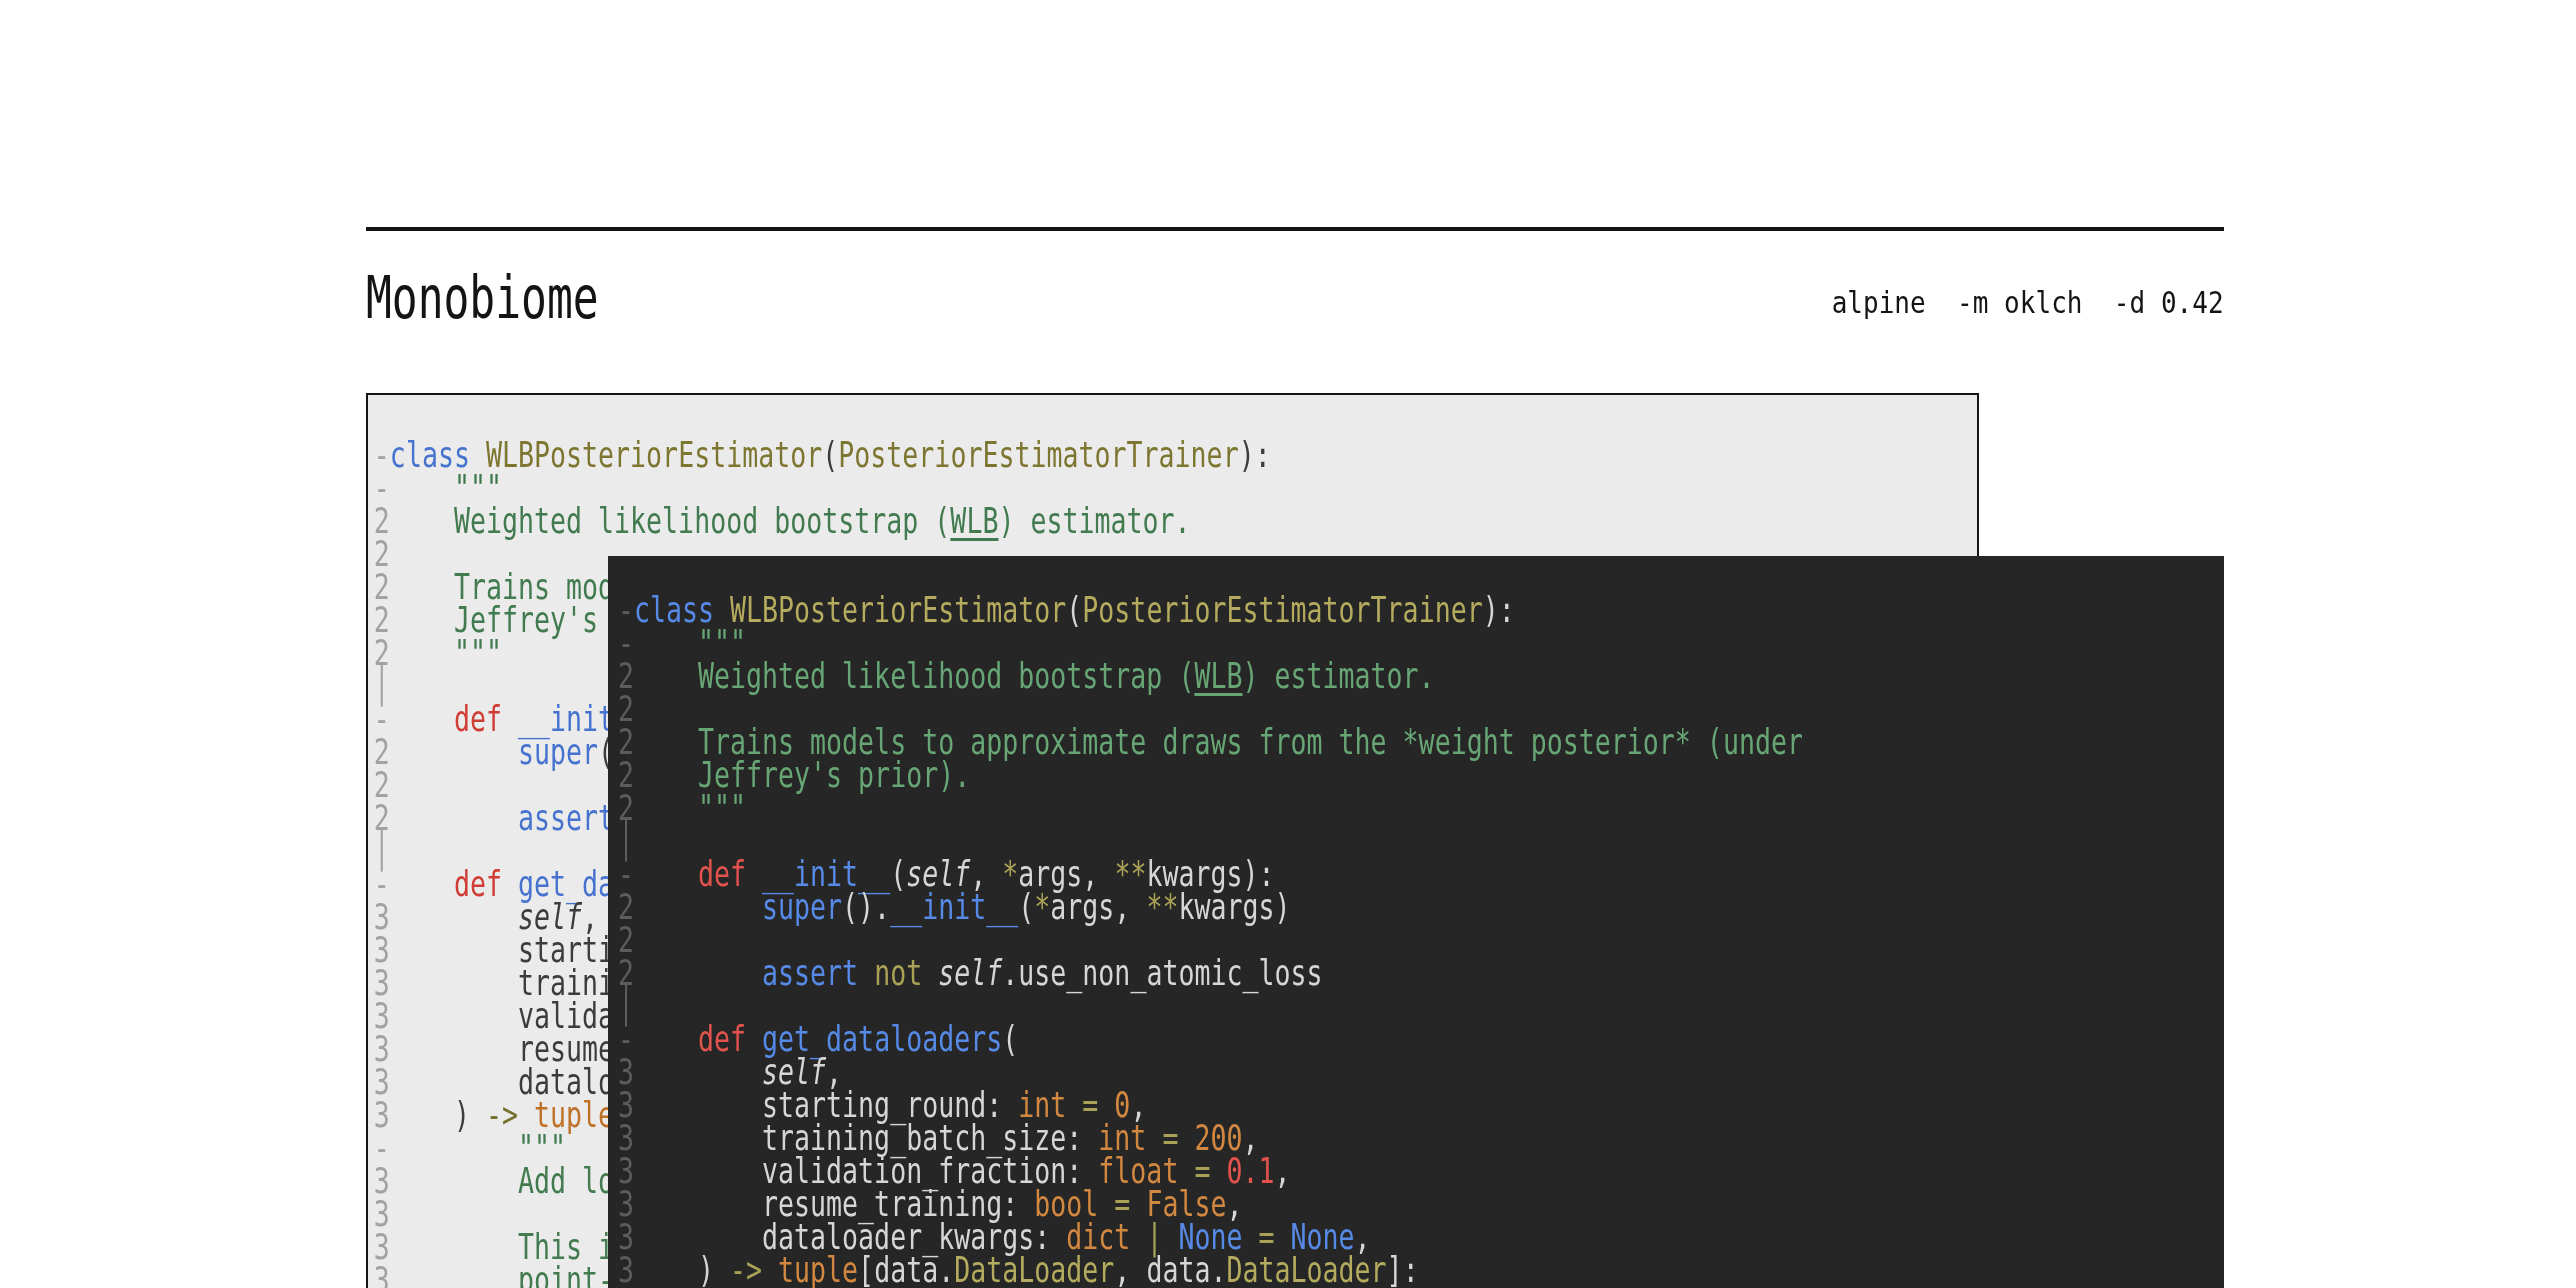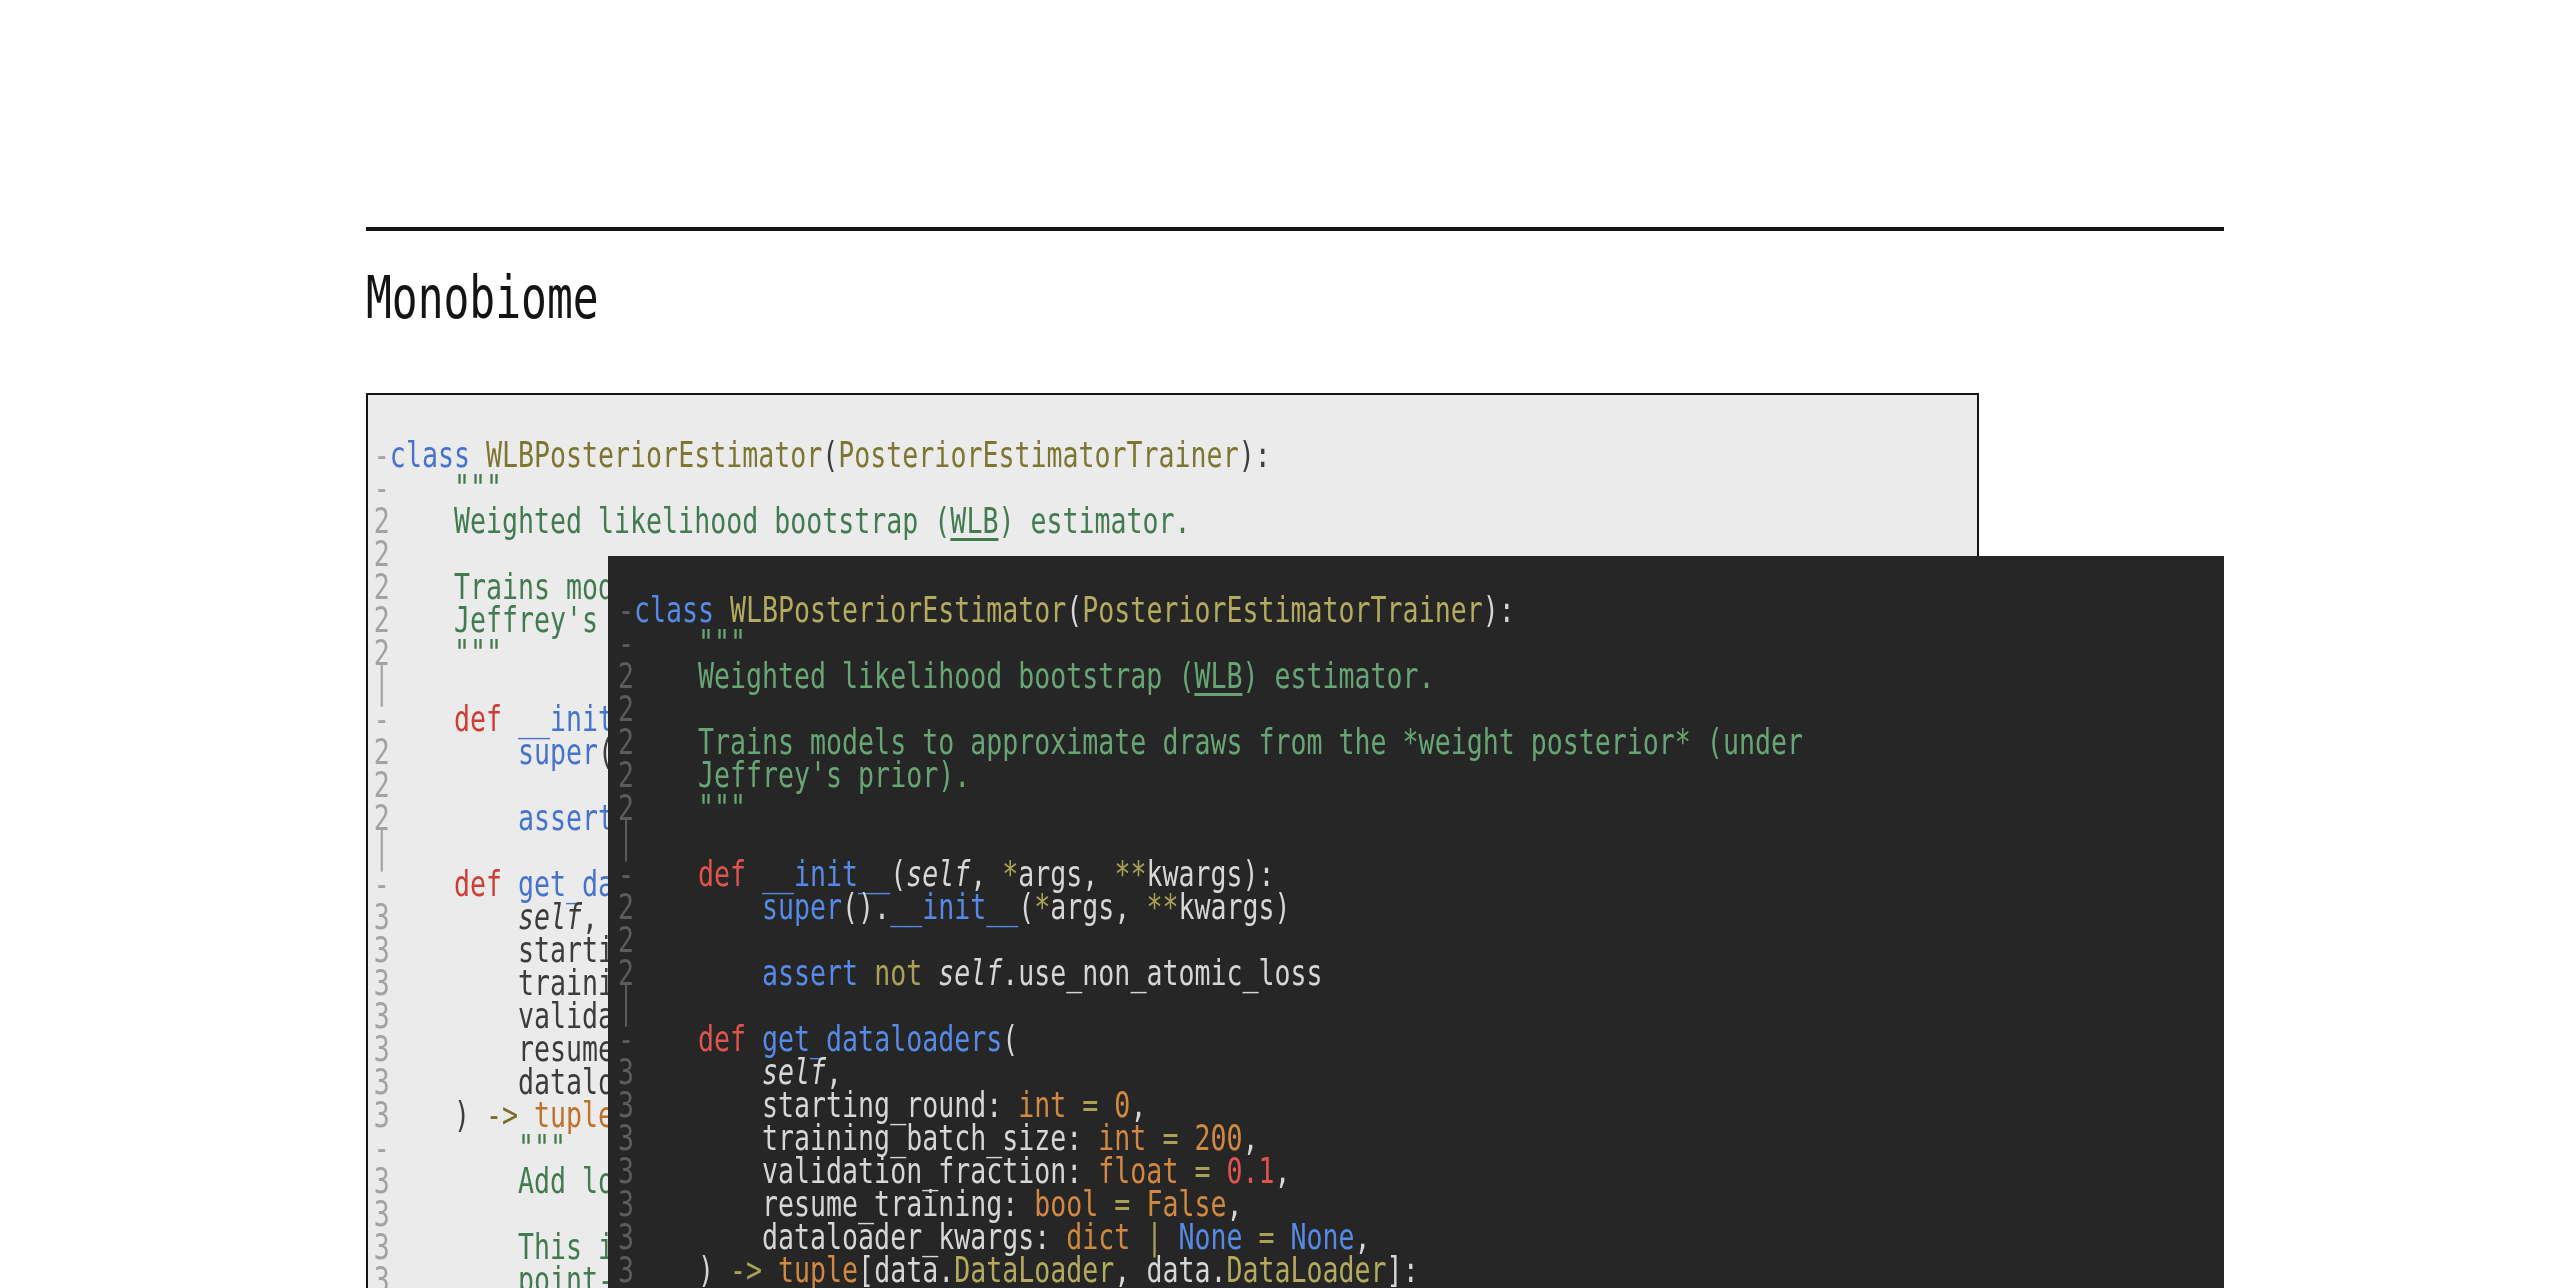--- a/index.html
+++ b/index.html
@@ -38,20 +38,21 @@
   .nu{color:var(--nu);}
   .fl{color:var(--fl);}
   .it{color:var(--fg);font-style:italic;}
 </style>
 </head>
 <body>
 
 <div class="page">
   <div class="rule"></div>
   <h1 class="title" style="margin:0;font-weight:normal;"><span class="squeeze">Monobiome</span></h1>
+  <div class="subtitle"><span class="squeeze">alpine  -m oklch  -d 0.42</span></div>
 
   <div class="panel panel-light">
     <div class="code"><div class="line"><span class="ln">-</span><span class="kw">class</span><span class="fg"> </span><span class="ty">WLBPosteriorEstimator</span><span class="fg">(</span><span class="ty">PosteriorEstimatorTrainer</span><span class="fg">):</span></div><div class="line"><span class="ln">-</span><span class="st">    """</span></div><div class="line"><span class="ln">2</span><span class="st">    Weighted likelihood bootstrap (</span><span class="stu">WLB</span><span class="st">) estimator.</span></div><div class="line"><span class="ln">2</span></div><div class="line"><span class="ln">2</span><span class="st">    Trains mod</span></div><div class="line"><span class="ln">2</span><span class="st">    Jeffrey's </span></div><div class="line"><span class="ln">2</span><span class="st">    """</span></div><div class="line"><span class="ln">│</span></div><div class="line"><span class="ln">-</span><span class="fg">    </span><span class="re">def</span><span class="fg"> </span><span class="kw">__init</span></div><div class="line"><span class="ln">2</span><span class="fg">        </span><span class="kw">super</span><span class="fg">(</span></div><div class="line"><span class="ln">2</span></div><div class="line"><span class="ln">2</span><span class="fg">        </span><span class="kw">assert</span></div><div class="line"><span class="ln">│</span></div><div class="line"><span class="ln">-</span><span class="fg">    </span><span class="re">def</span><span class="fg"> </span><span class="kw">get_da</span></div><div class="line"><span class="ln">3</span><span class="fg">        </span><span class="it">self</span><span class="fg">,</span></div><div class="line"><span class="ln">3</span><span class="fg">        starti</span></div><div class="line"><span class="ln">3</span><span class="fg">        traini</span></div><div class="line"><span class="ln">3</span><span class="fg">        valida</span></div><div class="line"><span class="ln">3</span><span class="fg">        resume</span></div><div class="line"><span class="ln">3</span><span class="fg">        datalo</span></div><div class="line"><span class="ln">3</span><span class="fg">    ) </span><span class="op">-&gt;</span><span class="fg"> </span><span class="nu">tuple</span></div><div class="line"><span class="ln">-</span><span class="st">        """</span></div><div class="line"><span class="ln">3</span><span class="st">        Add lo</span></div><div class="line"><span class="ln">3</span></div><div class="line"><span class="ln">3</span><span class="st">        This i</span></div><div class="line"><span class="ln">3</span><span class="st">        point-</span></div></div>
   </div>
 
   <div class="panel panel-dark">
     <div class="code"><div class="line"><span class="ln">-</span><span class="kw">class</span><span class="fg"> </span><span class="ty">WLBPosteriorEstimator</span><span class="fg">(</span><span class="ty">PosteriorEstimatorTrainer</span><span class="fg">):</span></div><div class="line"><span class="ln">-</span><span class="st">    """</span></div><div class="line"><span class="ln">2</span><span class="st">    Weighted likelihood bootstrap (</span><span class="stu">WLB</span><span class="st">) estimator.</span></div><div class="line"><span class="ln">2</span></div><div class="line"><span class="ln">2</span><span class="st">    Trains models to approximate draws from the *weight posterior* (under</span></div><div class="line"><span class="ln">2</span><span class="st">    Jeffrey's prior).</span></div><div class="line"><span class="ln">2</span><span class="st">    """</span></div><div class="line"><span class="ln">│</span></div><div class="line"><span class="ln">-</span><span class="fg">    </span><span class="re">def</span><span class="fg"> </span><span class="kw">__init__</span><span class="fg">(</span><span class="it">self</span><span class="fg">, </span><span class="op">*</span><span class="fg">args, </span><span class="op">**</span><span class="fg">kwargs):</span></div><div class="line"><span class="ln">2</span><span class="fg">        </span><span class="kw">super</span><span class="fg">().</span><span class="kw">__init__</span><span class="fg">(</span><span class="op">*</span><span class="fg">args, </span><span class="op">**</span><span class="fg">kwargs)</span></div><div class="line"><span class="ln">2</span></div><div class="line"><span class="ln">2</span><span class="fg">        </span><span class="kw">assert</span><span class="fg"> </span><span class="op">not</span><span class="fg"> </span><span class="it">self</span><span class="fg">.use_non_atomic_loss</span></div><div class="line"><span class="ln">│</span></div><div class="line"><span class="ln">-</span><span class="fg">    </span><span class="re">def</span><span class="fg"> </span><span class="kw">get_dataloaders</span><span class="fg">(</span></div><div class="line"><span class="ln">3</span><span class="fg">        </span><span class="it">self</span><span class="fg">,</span></div><div class="line"><span class="ln">3</span><span class="fg">        starting_round: </span><span class="nu">int</span><span class="fg"> </span><span class="op">=</span><span class="fg"> </span><span class="nu">0</span><span class="fg">,</span></div><div class="line"><span class="ln">3</span><span class="fg">        training_batch_size: </span><span class="nu">int</span><span class="fg"> </span><span class="op">=</span><span class="fg"> </span><span class="nu">200</span><span class="fg">,</span></div><div class="line"><span class="ln">3</span><span class="fg">        validation_fraction: </span><span class="nu">float</span><span class="fg"> </span><span class="op">=</span><span class="fg"> </span><span class="fl">0.1</span><span class="fg">,</span></div><div class="line"><span class="ln">3</span><span class="fg">        resume_training: </span><span class="nu">bool</span><span class="fg"> </span><span class="op">=</span><span class="fg"> </span><span class="nu">False</span><span class="fg">,</span></div><div class="line"><span class="ln">3</span><span class="fg">        dataloader_kwargs: </span><span class="nu">dict</span><span class="fg"> </span><span class="op">|</span><span class="fg"> </span><span class="kw">None</span><span class="fg"> </span><span class="op">=</span><span class="fg"> </span><span class="kw">None</span><span class="fg">,</span></div><div class="line"><span class="ln">3</span><span class="fg">    ) </span><span class="op">-&gt;</span><span class="fg"> </span><span class="nu">tuple</span><span class="fg">[data.</span><span class="ty">DataLoader</span><span class="fg">, data.</span><span class="ty">DataLoader</span><span class="fg">]:</span></div></div>
   </div>
 </div>
 

